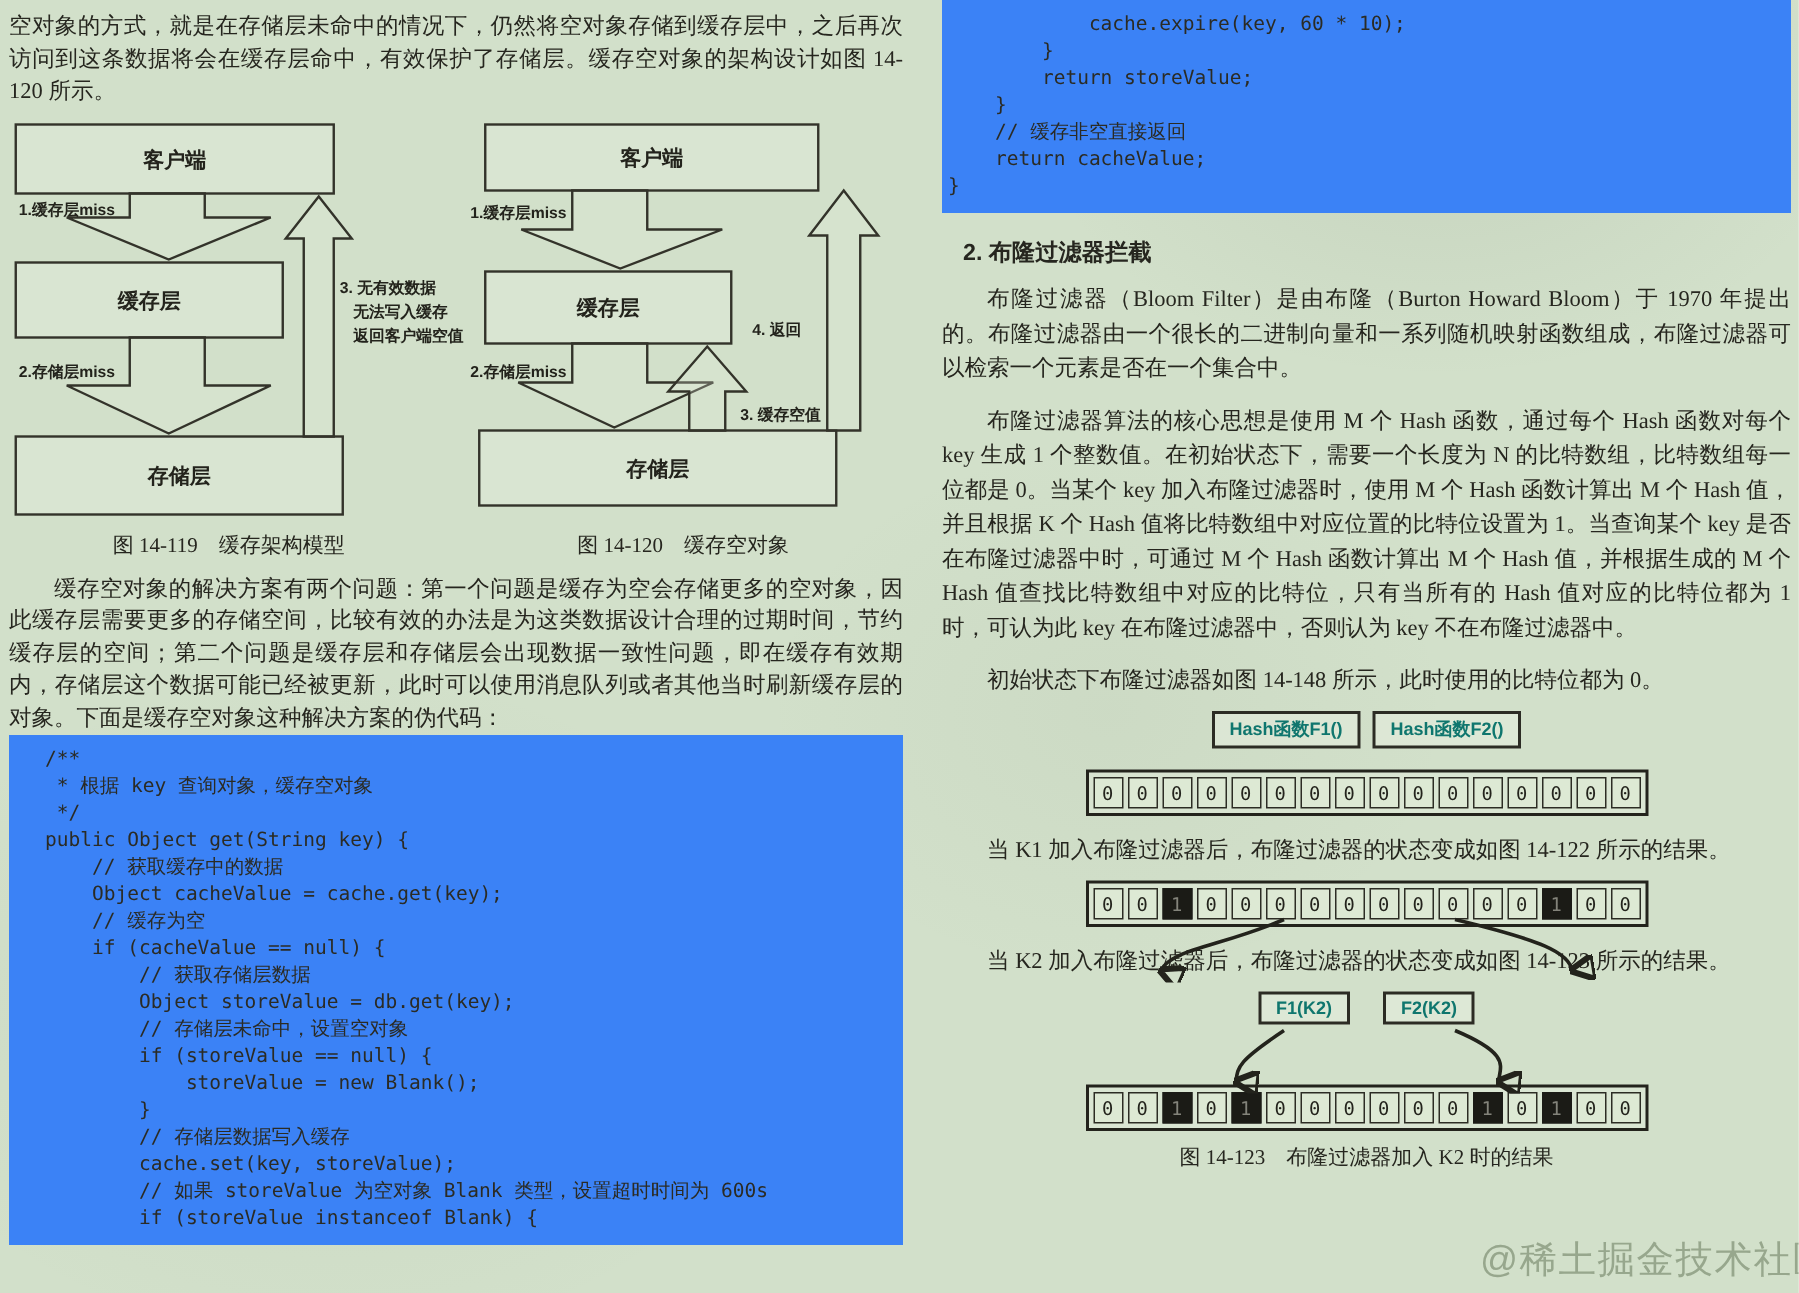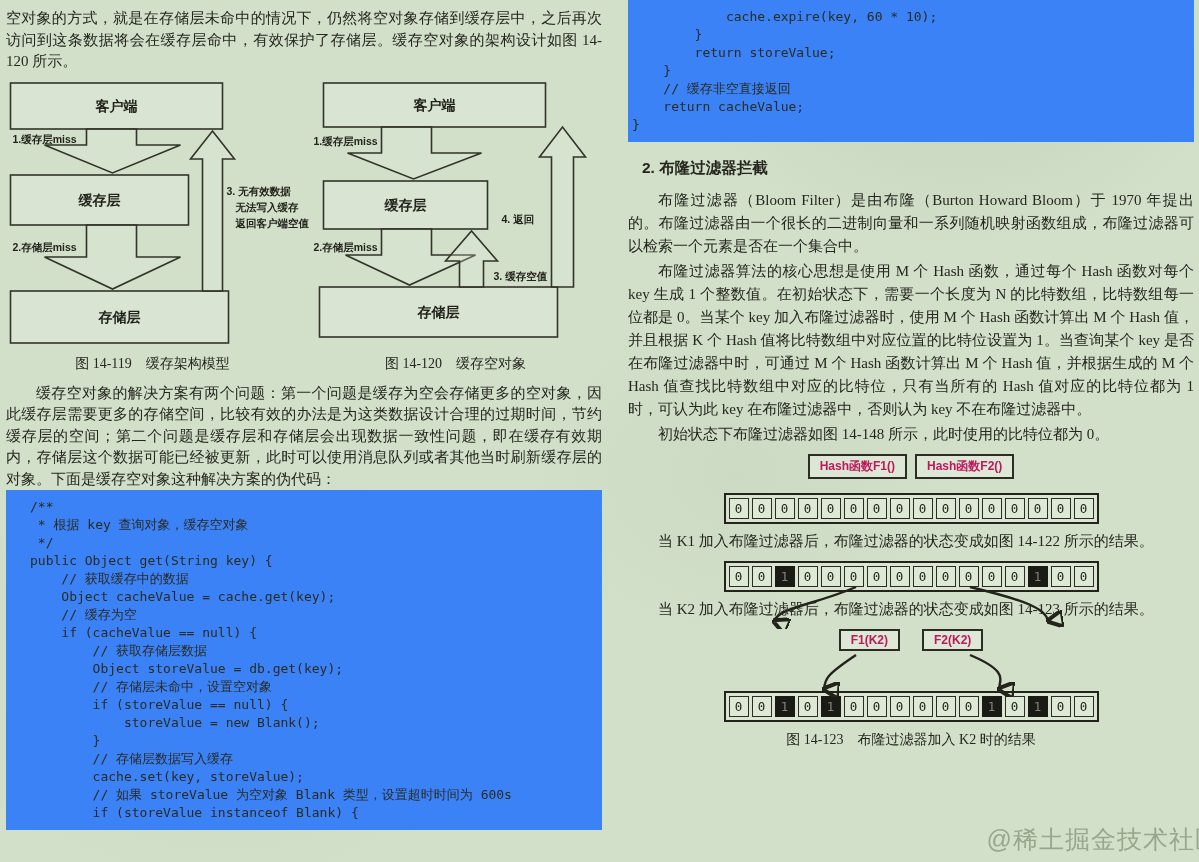--- a/index.html
+++ b/index.html
@@ -45,35 +45,35 @@
   svg.flow .slab { font:700 10.5px "Liberation Sans", sans-serif; }
   .figcap { font-size:14px; margin-top:6px; }
   
   .bloomfig { position:relative; text-align:center; margin:8px 0 6px; }
   .hashrow { display:flex; justify-content:center; gap:22px; }
   .fig121 .hashrow { gap:8px; margin-bottom:14px; }
   .fig122 .hashrow, .fig123 .hashrow { margin-bottom:40px; }
   .hashbox {
     border:2px solid #2c2c24; padding:2px 10px;
     font:700 12px "Liberation Sans", sans-serif;
-    background:rgba(235,242,228,0.45); color:#be185d;
+    background:rgba(235,242,228,0.45); color:#0f766e;
   }
   .arrowlayer { position:absolute; left:0; top:24px; width:566px; height:44px; pointer-events:none; }
   .arrowlayer path { fill:none; stroke:#23231c; stroke-width:2.4; }
   .bitwrap { display:inline-flex; border:2px solid #23231c; padding:3px; background:rgba(240,246,233,0.30); }
   .bit {
     width:20px; height:21px; border:1px solid #2c2c24; margin-right:3px;
     display:flex; align-items:center; justify-content:center;
     font:12.5px "DejaVu Sans Mono", monospace;
     background:#dde9d4; color:#23231c; box-sizing:border-box;
   }
   .bit:last-child { margin-right:0; }
   .bit.on { background:#1b1b16; border-color:#1b1b16; color:#83837a; }
   .bloomfig .figcap { margin-top:9px; }
-  .rp { margin-top:2px; }
+  .rp { margin-top:12px; }
   .watermark {
     position:absolute; right:10px; bottom:6px;
     font-family:"Liberation Sans", sans-serif;
     font-size:25px; color:rgba(112,128,100,0.60); letter-spacing:1px;
   }
 </style>
 </head>
 <body>
 
 <div class="page">

